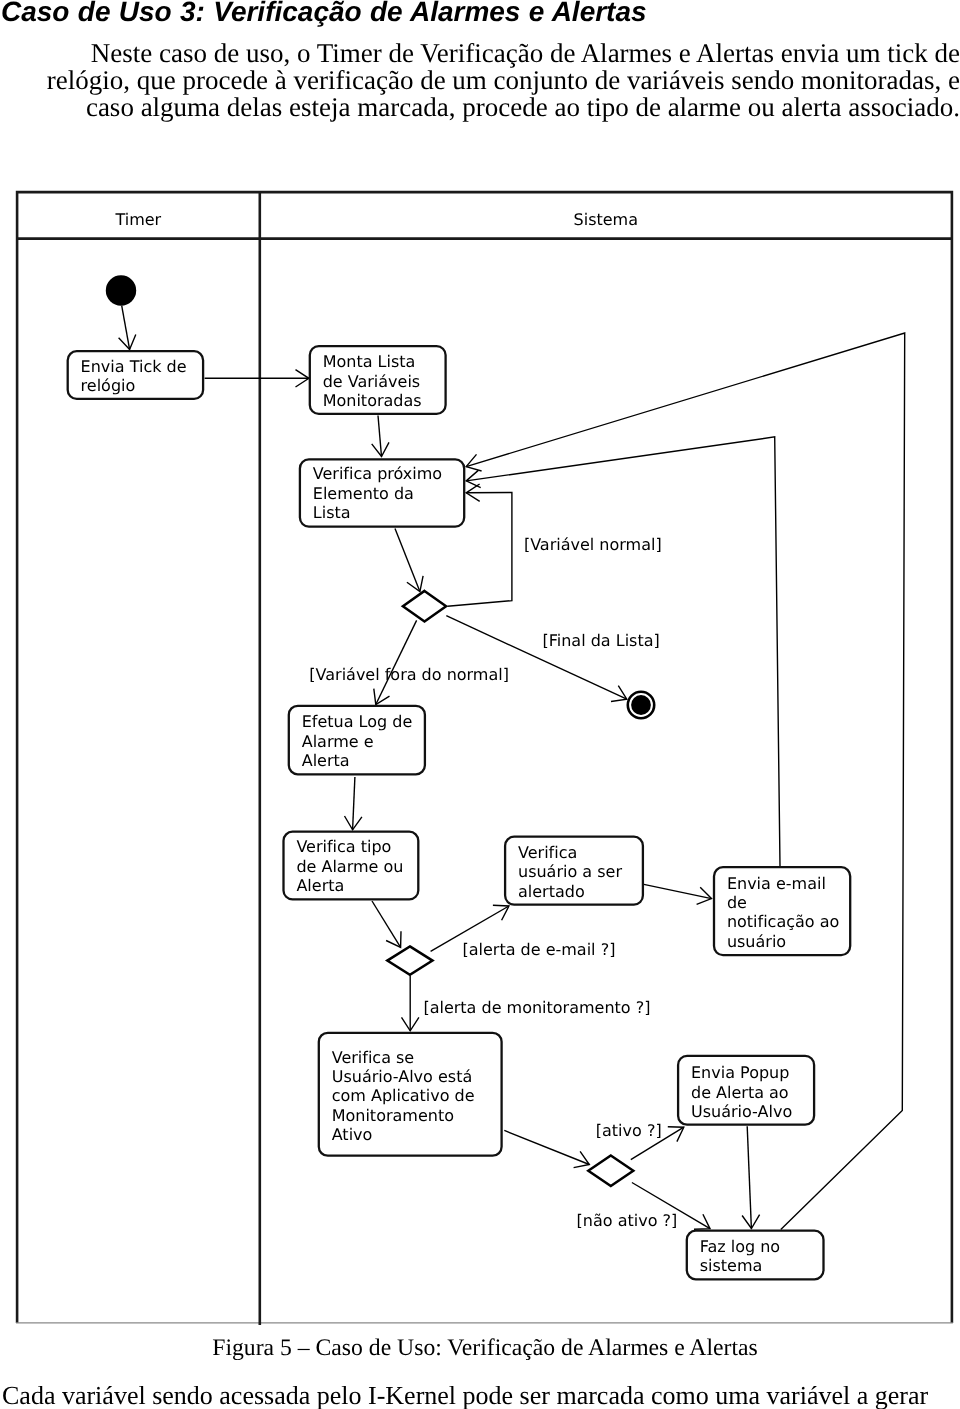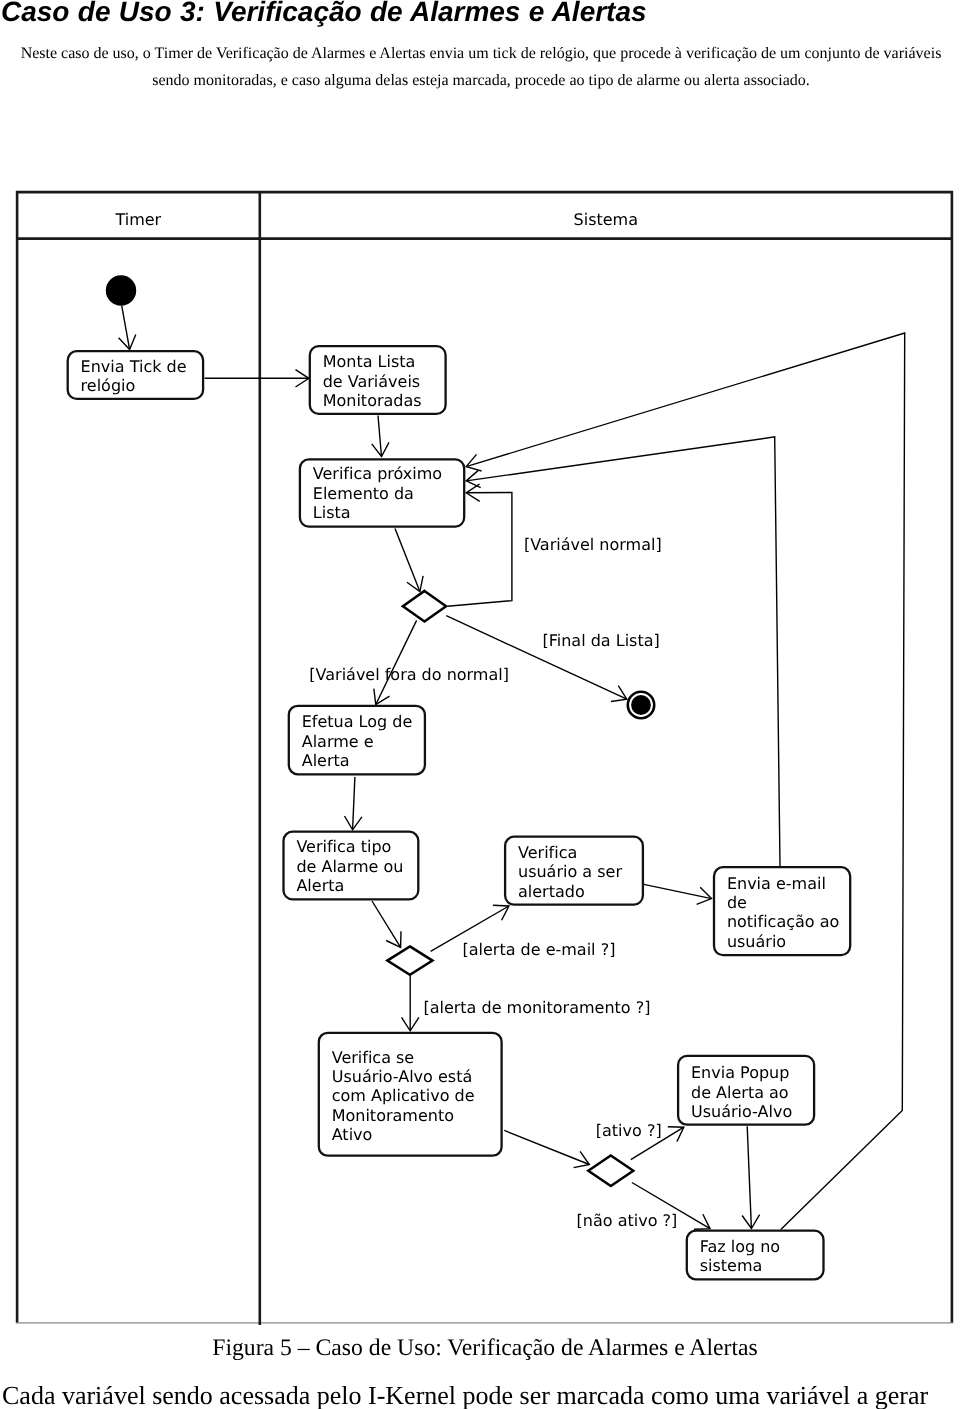--- a/index.html
+++ b/index.html
@@ -4,22 +4,22 @@
 <style>
   html,body{margin:0;padding:0;background:#fff;}
   body{width:960px;height:1409px;overflow:hidden;position:relative;
        font-family:"Liberation Serif",serif;color:#000;
        -webkit-font-smoothing:antialiased;text-rendering:geometricPrecision;}
   .page{position:absolute;left:0;top:0;width:960px;height:1409px;}
   #doc-title{position:absolute;left:1px;top:-3px;width:956px;
     font-family:"Liberation Sans",sans-serif;font-weight:bold;font-style:italic;
     font-size:28px;line-height:30px;white-space:nowrap;word-spacing:0.55px;}
   #intro{position:absolute;left:2px;top:40.3px;width:958px;
-    font-family:"Liberation Serif",serif;font-size:16px;line-height:27.05px;
-    text-align:center;}
+    font-family:"Liberation Serif",serif;font-size:27px;line-height:27.05px;
+    text-align:right;}
   #figure{position:absolute;left:0;top:0;width:796px;height:1409px;}
   #caption{position:absolute;left:5px;top:1334.5px;width:960px;text-align:center;
     font-family:"Liberation Serif",serif;font-size:23.7px;line-height:26.85px;}
   #tail{position:absolute;left:2px;top:1382.5px;width:958px;
     font-family:"Liberation Serif",serif;font-size:26px;line-height:26.85px;}
   #diagram-svg text{font-family:"DejaVu Sans",sans-serif;font-size:16px;fill:#000;
     dominant-baseline:alphabetic;font-variant-ligatures:none;
     font-feature-settings:"liga" 0,"clig" 0;}
 </style>
 </head>

